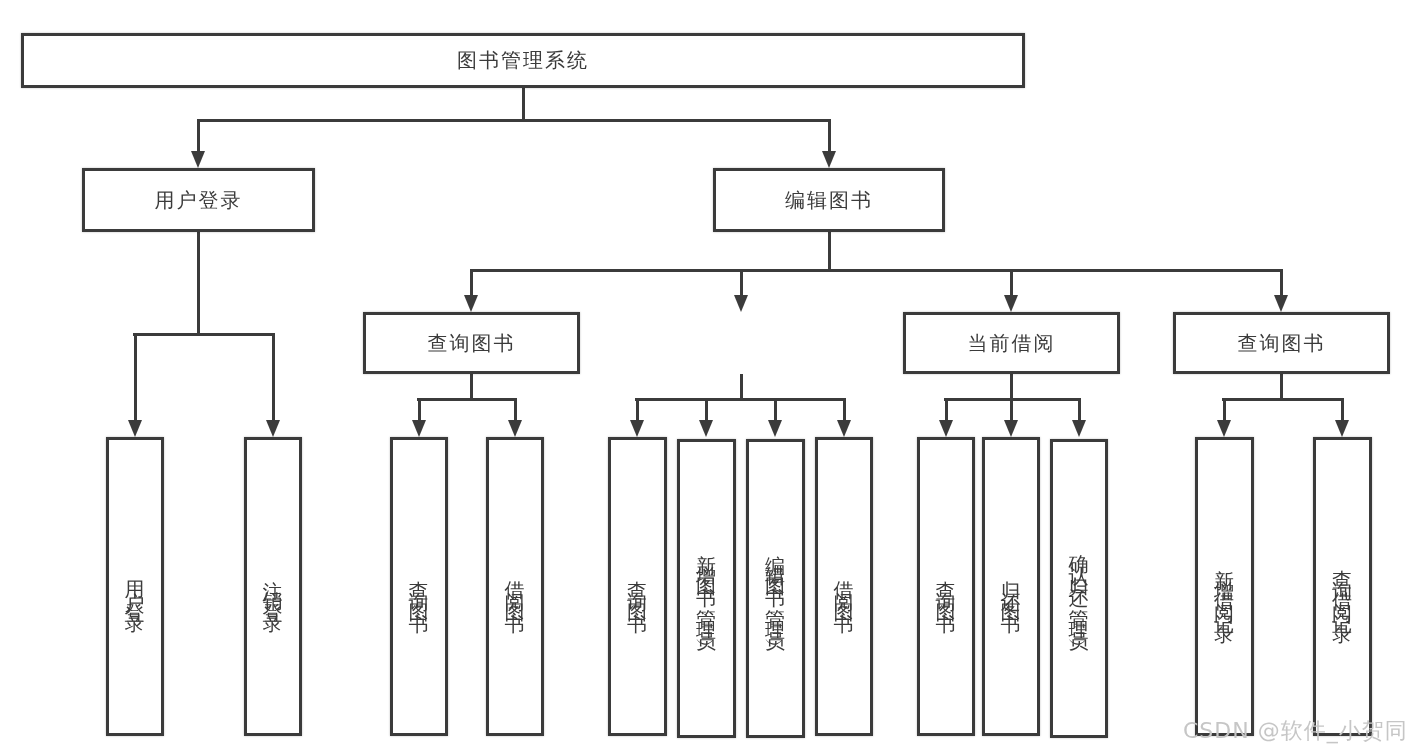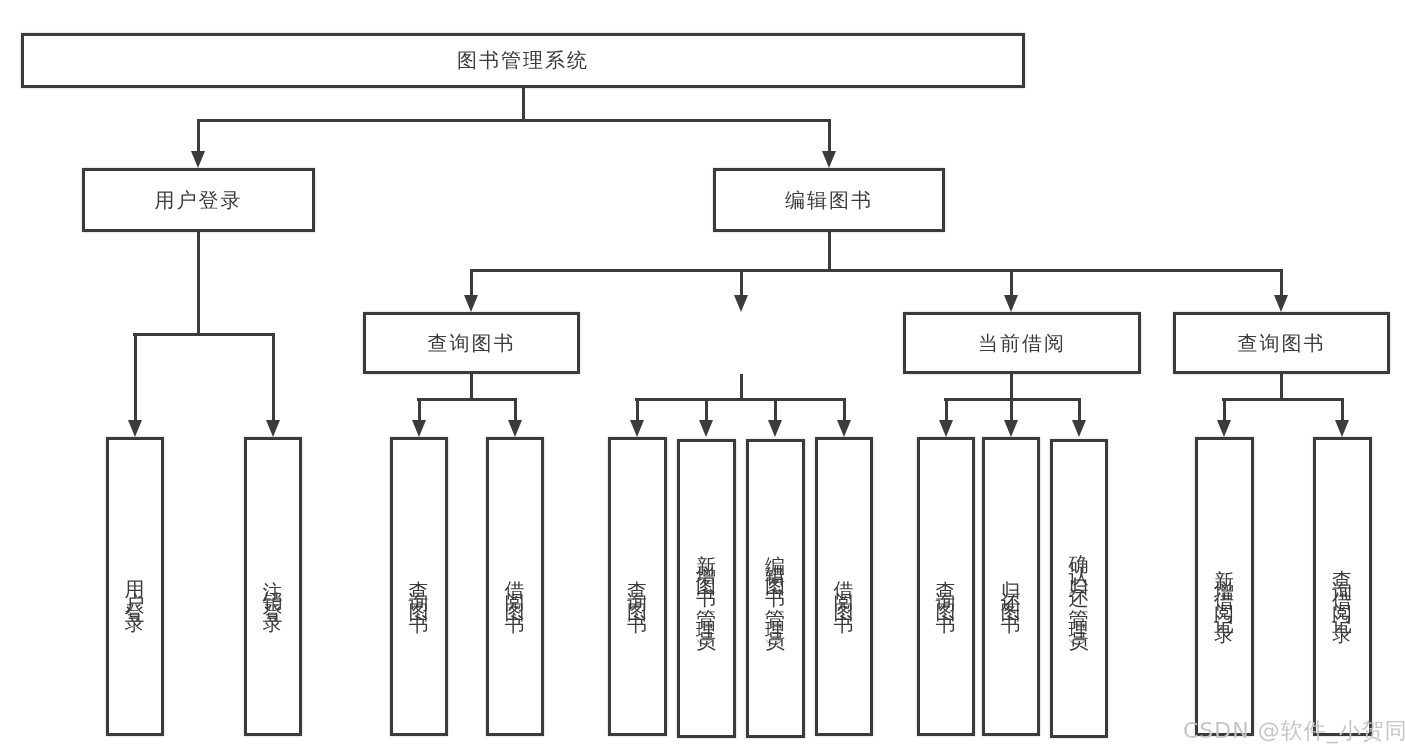--- a/index.html
+++ b/index.html
@@ -103,21 +103,21 @@
   <div class="node h" style="left:82px;top:168px;width:233px;height:64px;">
     <span>用户登录</span>
   </div>
   <div class="node h" style="left:713px;top:168px;width:232px;height:64px;">
     <span>编辑图书</span>
   </div>
 
   <div class="node h" style="left:363px;top:312px;width:217px;height:62px;">
     <span>查询图书</span>
   </div>
-  <div class="node h" style="left:903px;top:312px;width:238px;height:62px;">
+  <div class="node h" style="left:903px;top:312px;width:217px;height:62px;">
     <span>当前借阅</span>
   </div>
   <div class="node h" style="left:1173px;top:312px;width:217px;height:62px;">
     <span>查询图书</span>
   </div>
 
   <div class="node" style="left:106px;top:437px;width:58px;height:299px;">
     <span class="vtext">用户登录</span>
   </div>
   <div class="node" style="left:244px;top:437px;width:58px;height:299px;">

